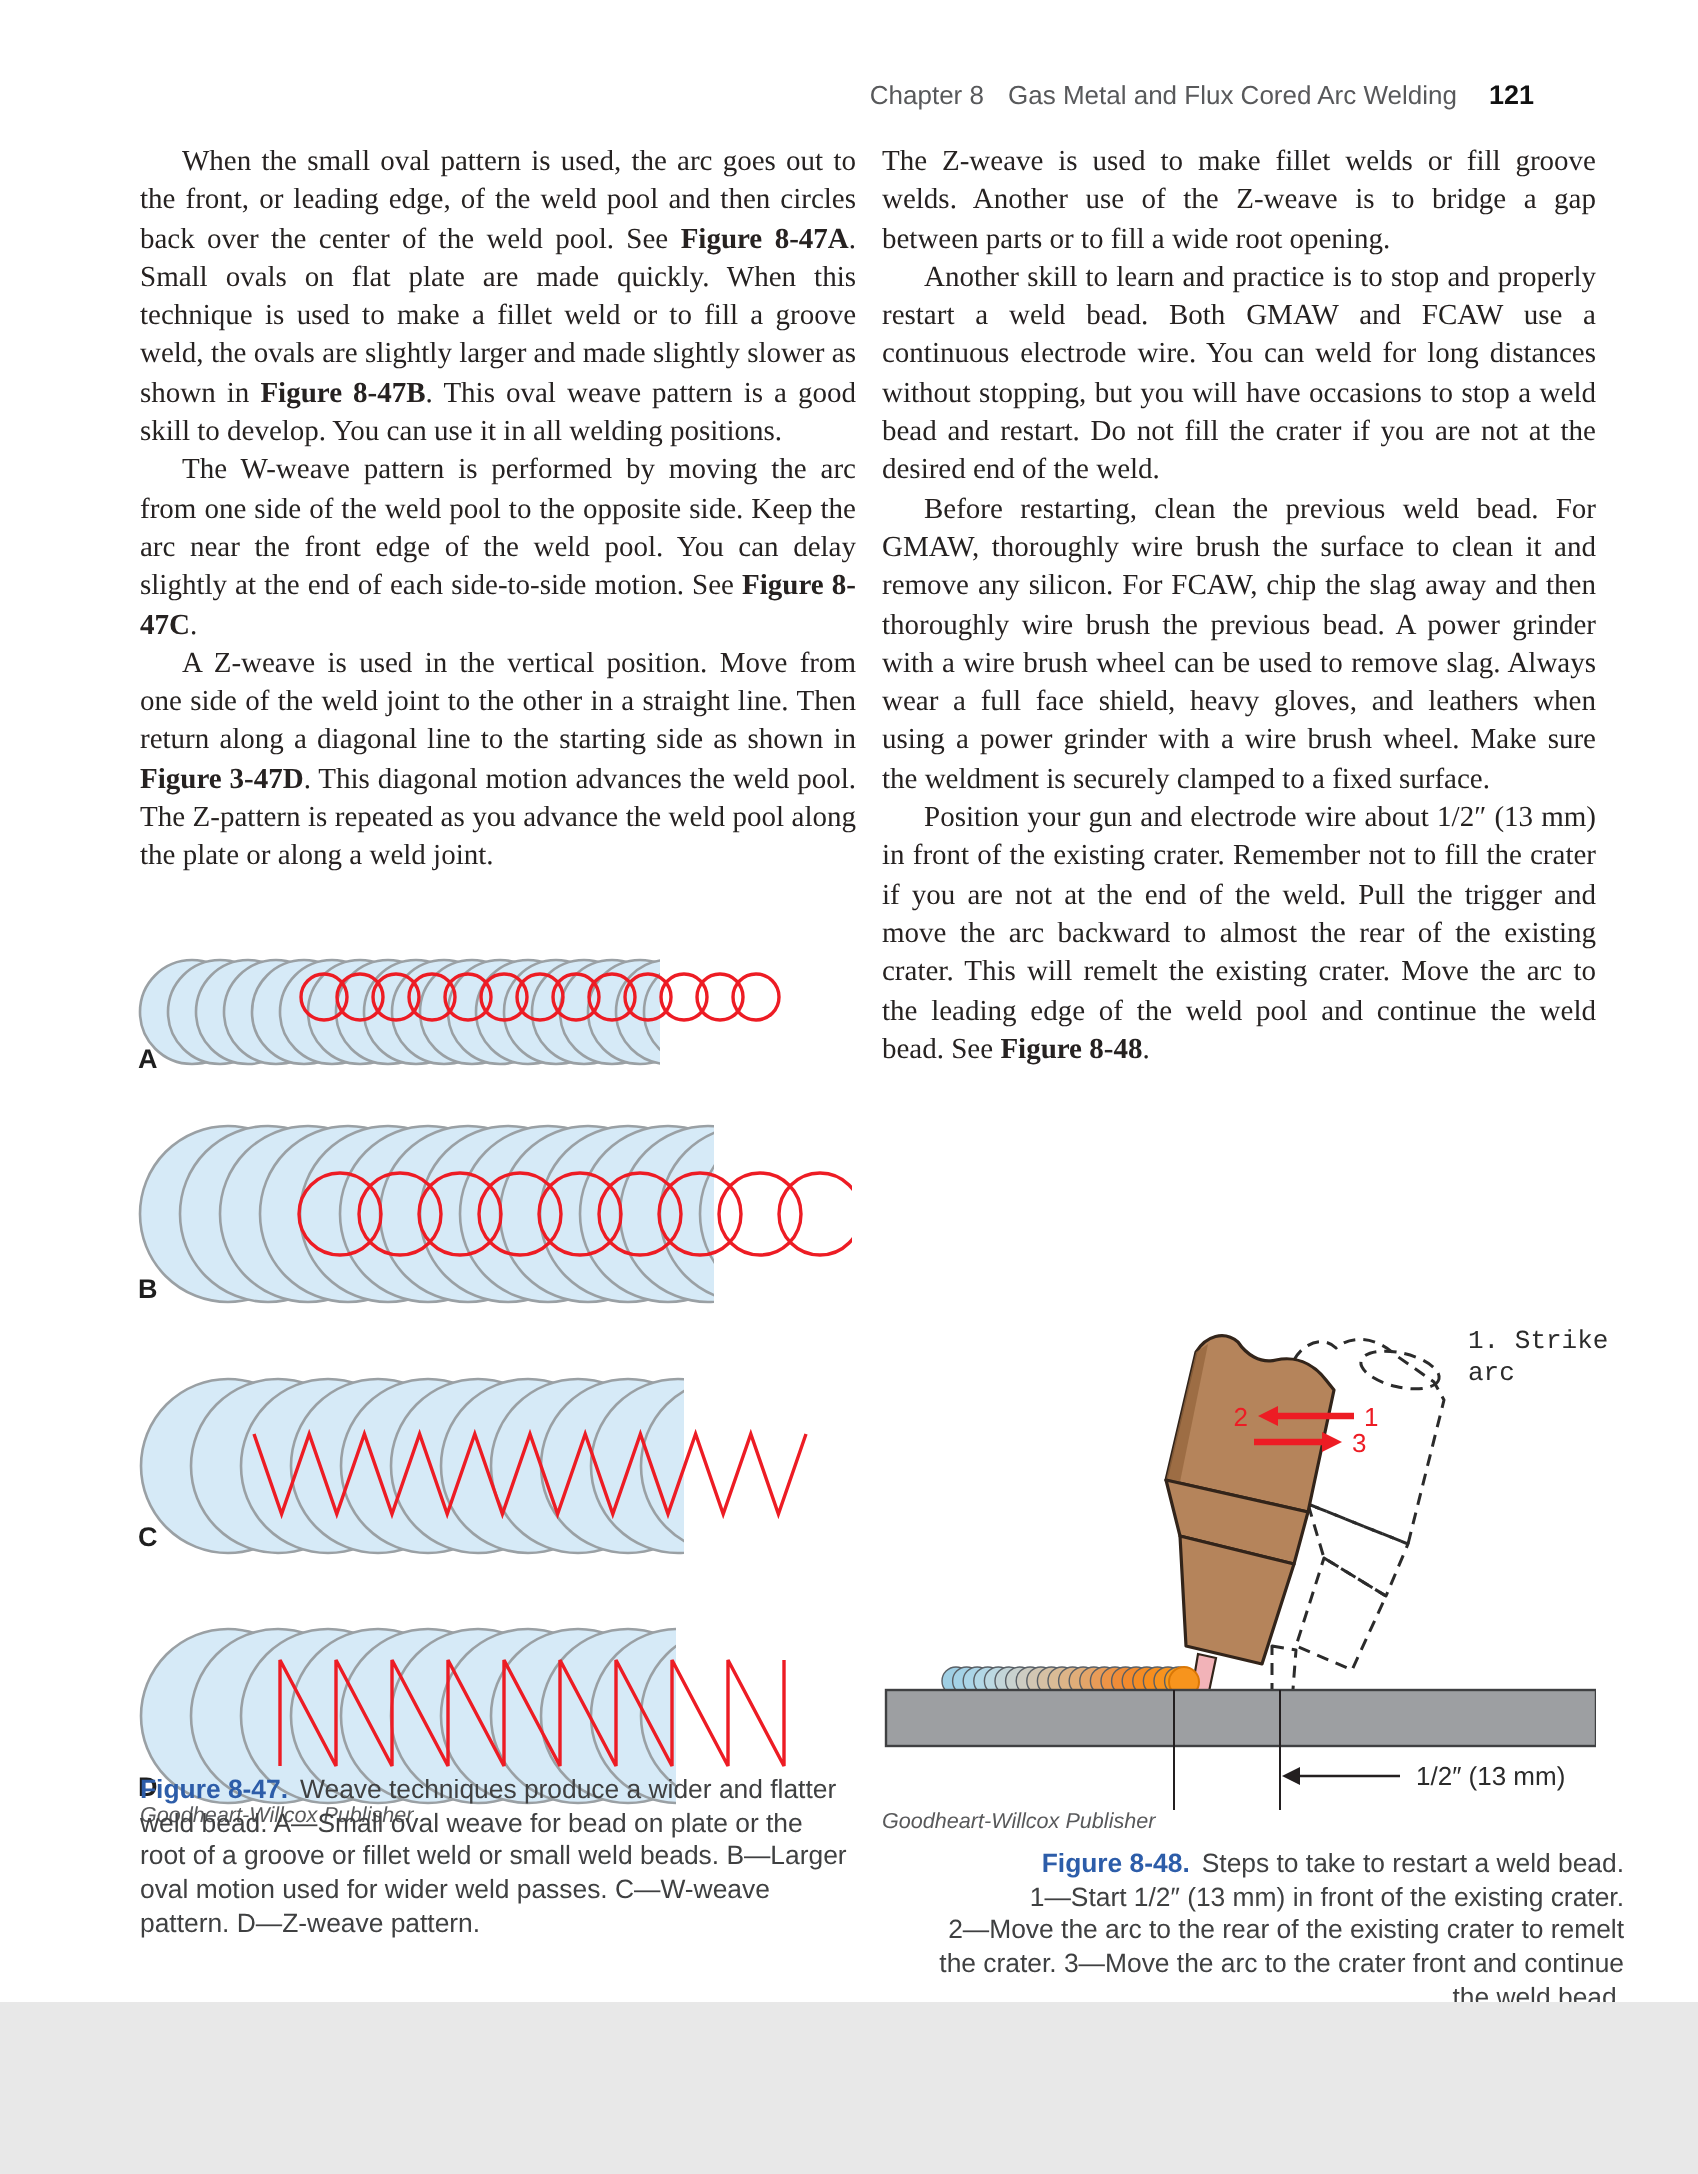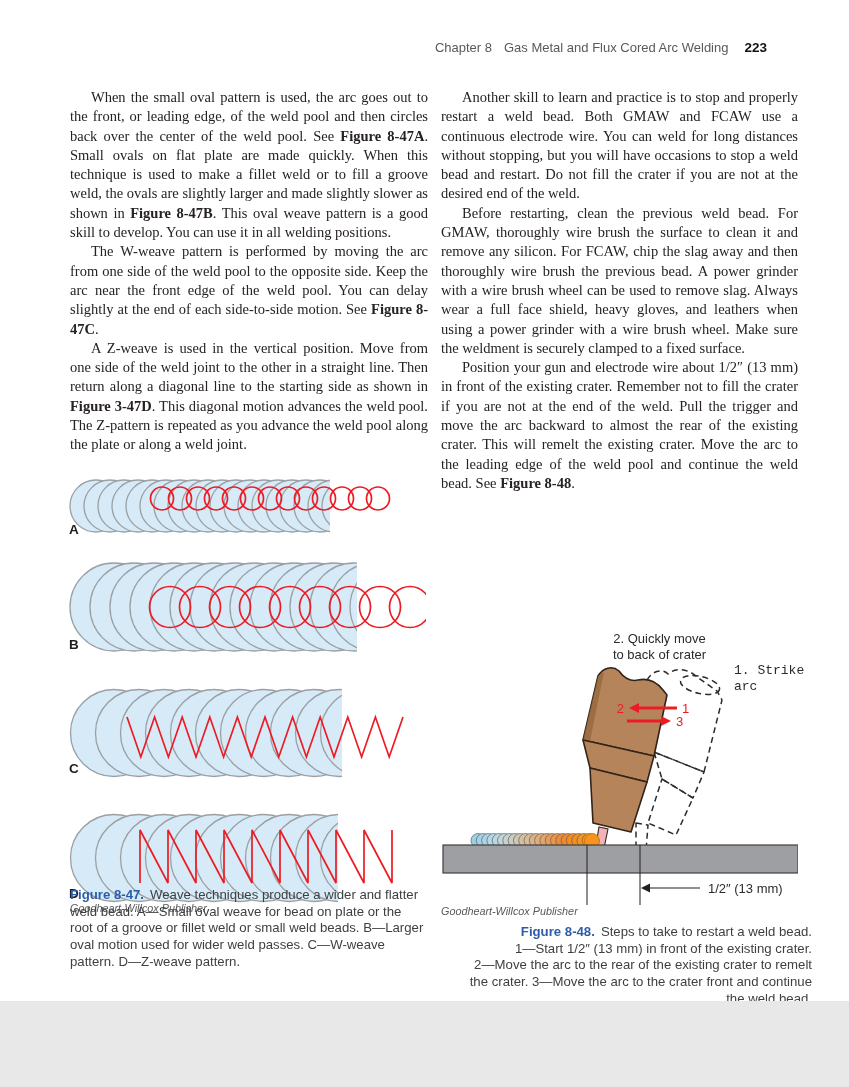--- a/index.html
+++ b/index.html
@@ -4,21 +4,21 @@
 <style>
   html,body{margin:0;padding:0;background:#e8e8e8;}
   .page{position:relative;width:849px;height:1001px;background:#ffffff;overflow:hidden;
         font-family:"Liberation Serif",serif;color:#262221;}
   
   .hdr{position:absolute;top:40px;left:70px;width:697px;display:flex;justify-content:flex-end;
        align-items:baseline;font-family:"Liberation Sans",sans-serif;font-size:13px;color:#58595b;}
   .hdr .chap{margin-right:12px;}
   .hdr .pageno{margin-left:16px;font-weight:bold;font-size:13.5px;color:#111111;}
   
-  .col{position:absolute;top:88px;text-align:justify;font-size:14.5px;line-height:19.3px;}
+  .col{position:absolute;top:72px;text-align:justify;font-size:14.5px;line-height:19.3px;}
   .col p{margin:0;}
   .col p.indent{text-indent:21px;}
   #leftcol{left:70px;width:358px;}
   #rightcol{left:441px;width:357px;}
   
   .figsvg{position:absolute;}
   .bead{fill:#d6eaf7;stroke:#9aa0a4;stroke-width:1.3px;}
   .loop{fill:none;stroke:var(--red);stroke-width:1.7px;}
   .redline{fill:none;stroke:var(--red);stroke-width:1.7px;stroke-linejoin:miter;}
   .redarrow{stroke:var(--red);stroke-width:3.2px;}
@@ -41,29 +41,30 @@
   .bottombar{position:absolute;left:85px;top:1076px;width:764px;height:8px;background:var(--bar);}
 </style>
 </head>
 <body>
 
 <div class="page" style="--red: #ed1c24; --accent: #2d5da9; --bar: #3273b9;">
 
   <div class="hdr">
     <span class="chap">Chapter 8</span>
     <span class="title">Gas Metal and Flux Cored Arc Welding</span>
-    <span class="pageno">223</span>
+    <span class="pageno">121</span>
   </div>
 
   <div id="leftcol" class="col">
       <p class="indent">When the small oval pattern is used, the arc goes out to the front, or leading edge, of the weld pool and then circles back over the center of the weld pool. See <strong>Figure 8-47A</strong>. Small ovals on flat plate are made quickly. When this technique is used to make a fillet weld or to fill a groove weld, the ovals are slightly larger and made slightly slower as shown in <strong>Figure 8-47B</strong>. This oval weave pattern is a good skill to develop. You can use it in all welding positions.</p>
       <p class="indent">The W-weave pattern is performed by moving the arc from one side of the weld pool to the opposite side. Keep the arc near the front edge of the weld pool. You can delay slightly at the end of each side-to-side motion. See <strong>Figure 8-47C</strong>.</p>
       <p class="indent">A Z-weave is used in the vertical position. Move from one side of the weld joint to the other in a straight line. Then return along a diagonal line to the starting side as shown in <strong>Figure 3-47D</strong>. This diagonal motion advances the weld pool. The Z-pattern is repeated as you advance the weld pool along the plate or along a weld joint.</p>
     </div>
   <div id="rightcol" class="col">
+      <p>The Z-weave is used to make fillet welds or fill groove welds. Another use of the Z-weave is to bridge a gap between parts or to fill a wide root opening.</p>
       <p class="indent">Another skill to learn and practice is to stop and properly restart a weld bead. Both GMAW and FCAW use a continuous electrode wire. You can weld for long distances without stopping, but you will have occasions to stop a weld bead and restart. Do not fill the crater if you are not at the desired end of the weld.</p>
       <p class="indent">Before restarting, clean the previous weld bead. For GMAW, thoroughly wire brush the surface to clean it and remove any silicon. For FCAW, chip the slag away and then thoroughly wire brush the previous bead. A power grinder with a wire brush wheel can be used to remove slag. Always wear a full face shield, heavy gloves, and leathers when using a power grinder with a wire brush wheel. Make sure the weldment is securely clamped to a fixed surface.</p>
       <p class="indent">Position your gun and electrode wire about 1/2″ (13 mm) in front of the existing crater. Remember not to fill the crater if you are not at the end of the weld. Pull the trigger and move the arc backward to almost the rear of the existing crater. This will remelt the existing crater. Move the arc to the leading edge of the weld pool and continue the weld bead. See <strong>Figure 8-48</strong>.</p>
     </div>
 
   <svg class="figsvg" style="left:66px;top:478px;" width="360" height="430" viewBox="0 0 360 430">
     <defs>
       <clipPath id="cutA">
           <rect x="0" y="0" width="264" height="60"></rect>
         </clipPath>
@@ -238,22 +239,20 @@
       <line class="redarrow" x1="236" y1="80" x2="196" y2="80"></line>
       <polygon class="redfill" points="188,80 198,75 198,85"></polygon>
       <line class="redarrow" x1="186" y1="93" x2="222" y2="93"></line>
       <polygon class="redfill" points="230,93 220,88 220,98"></polygon>
       <text class="rednum" x="183" y="85" text-anchor="end">2</text>
       <text class="rednum" x="241" y="85">1</text>
       <text class="rednum" x="235" y="98">3</text>
     </g>
   </svg>
 
-  <div class="note" style="left:597px;top:631px;width:125px;">2. Quickly move
-to back of crater</div>
   <div class="note" style="left:734px;top:663px;width:80px;text-align:left;font-family:Liberation Mono, monospace;">1. Strike arc</div>
   <div class="credit" style="left:441px;top:905px;width:352px;">Goodheart-Willcox Publisher</div>
   <div class="caption" style="left:456px;top:924px;width:356px;text-align:right;">
     <span class="lead">Figure 8-48.</span><span class="body">Steps to take to restart a weld bead.
 1—Start 1/2″ (13 mm) in front of the existing crater.
 2—Move the arc to the rear of the existing crater to remelt the crater. 3—Move the arc to the crater front and continue the weld bead.</span>
   </div>
 
   <div class="copyright">Publisher Goodheart-Willcox Co., Inc.</div>
   <div class="bottombar"></div>

